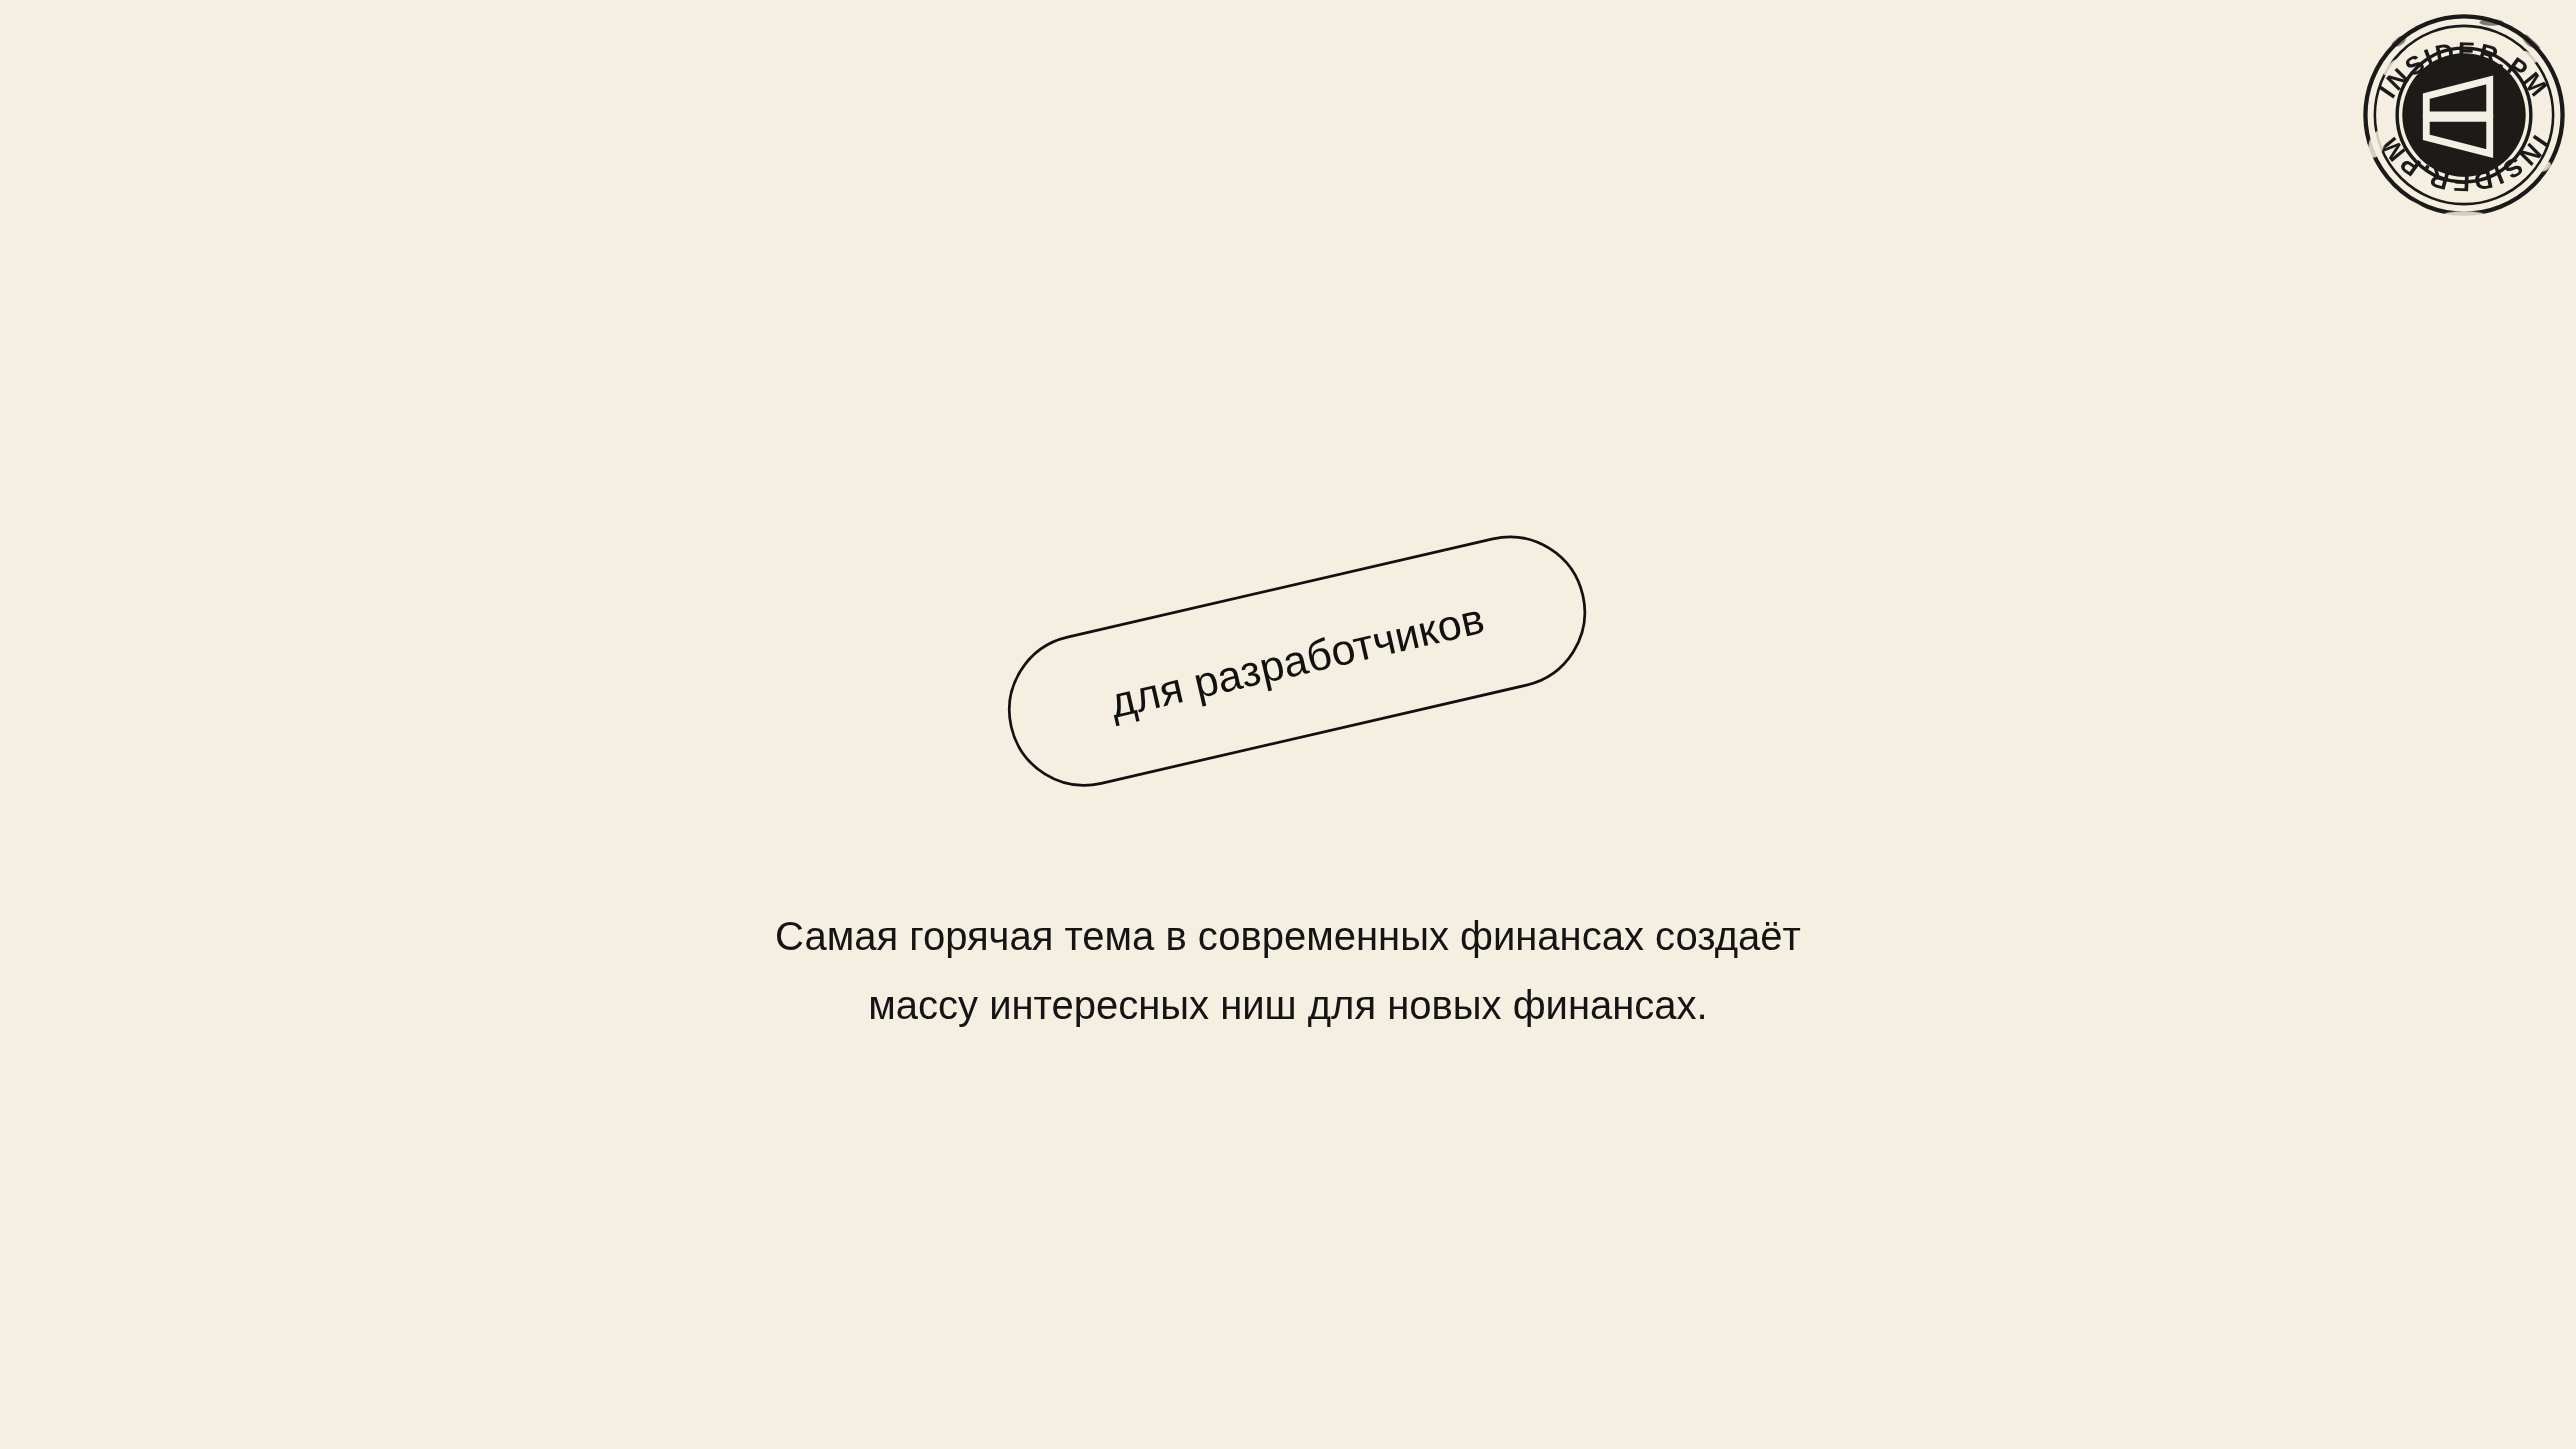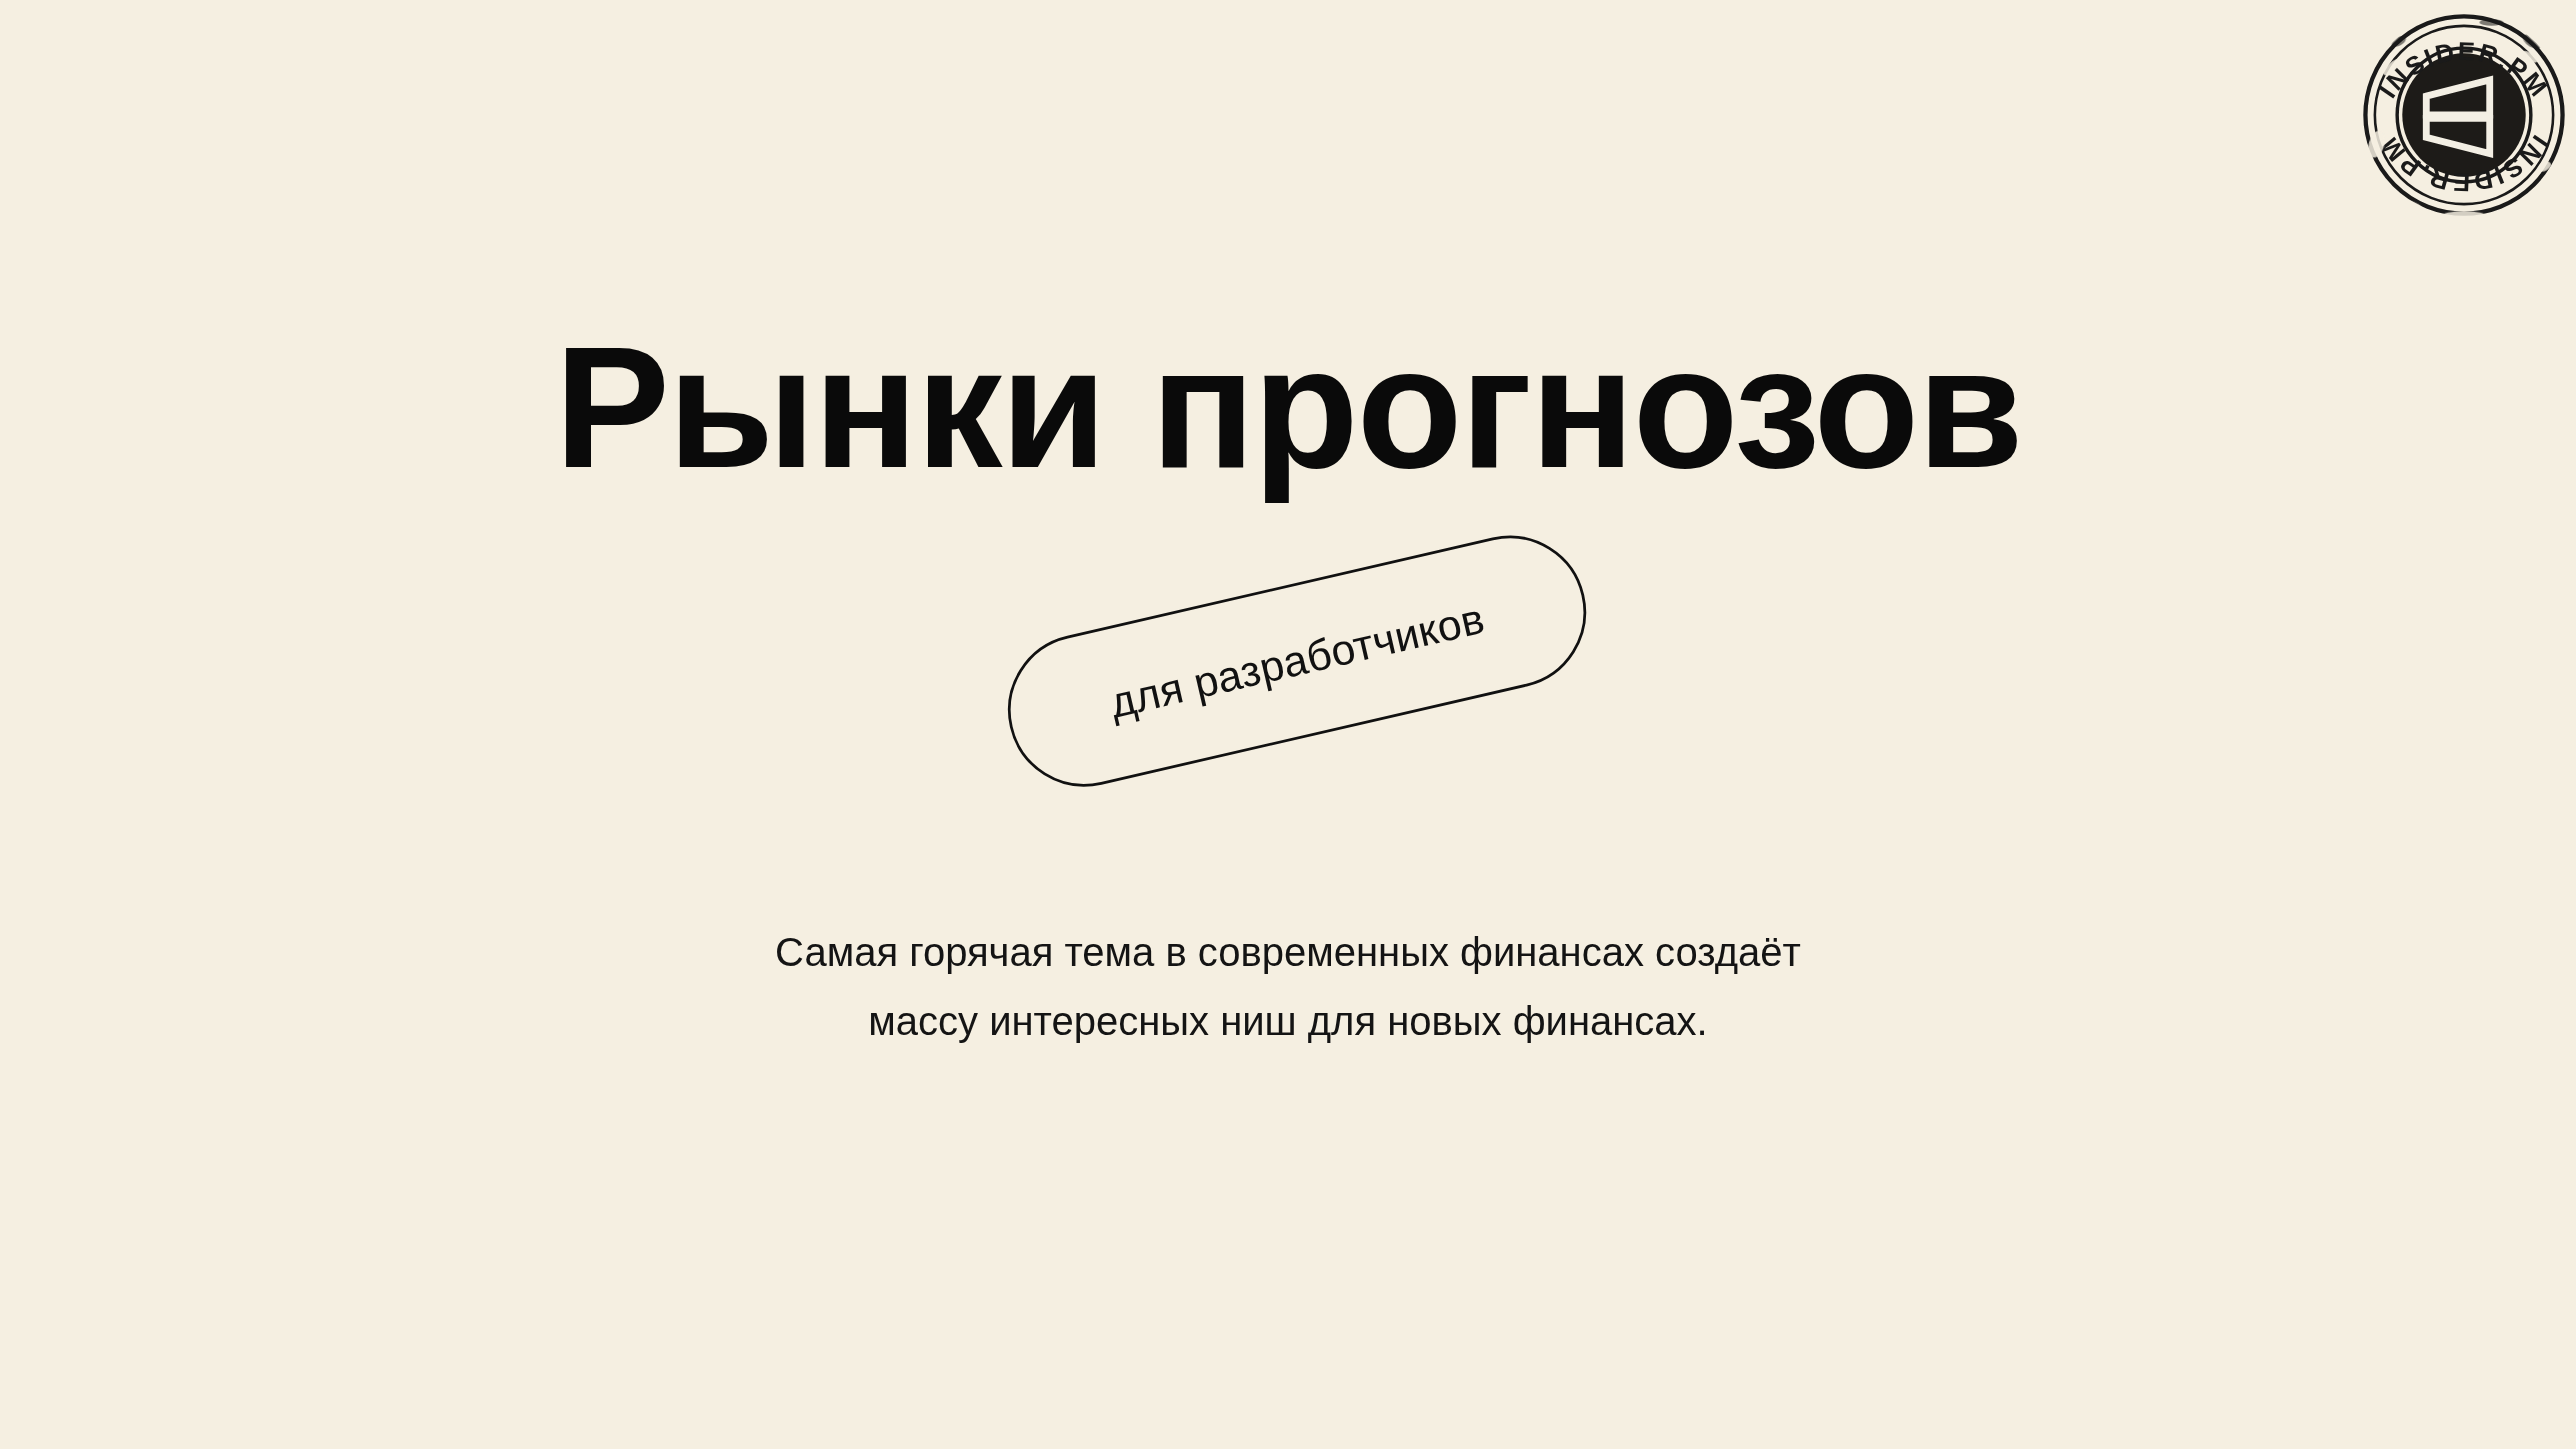--- a/index.html
+++ b/index.html
@@ -79,21 +79,21 @@
     position: absolute;
     left: 0;
     right: 0;
     top: 902px;
     text-align: center;
     font-size: 40px;
     line-height: 69px;
     font-weight: 400;
     color: #141414;
   }
-  .body-copy .para { margin: 16px; }
+  .body-copy .para { margin: 0; }
   .body-copy .spacer { height: 58px; }
   .body-copy .line { display: block; white-space: nowrap; }
 </style>
 </head>
 <body>
 
 <div class="slide">
 
   <div class="stamp">
     <svg viewBox="0 0 240 252" xmlns="http://www.w3.org/2000/svg" aria-hidden="true">
@@ -135,21 +135,20 @@
         </g>
         <g fill="#1a1a1a" opacity="0.55">
           <ellipse cx="200" cy="40" rx="12" ry="7" transform="rotate(30 200 40)"></ellipse>
           <ellipse cx="44" cy="40" rx="9" ry="5" transform="rotate(-30 44 40)"></ellipse>
           <ellipse cx="152" cy="18" rx="14" ry="4"></ellipse>
         </g>
       </g>
     </svg>
   </div>
 
-  <h1 class="headline">Рынки прогнозов</h1>
 
   <div class="pill-wrap">
     <svg viewBox="0 0 720 400" xmlns="http://www.w3.org/2000/svg">
       <g transform="rotate(-13 360 200)">
         <rect class="pill-outline" x="18" y="118" width="684" height="175" rx="87.5" ry="87.5"></rect>
         <text class="pill-text" x="360" y="222" text-anchor="middle">для разработчиков</text>
       </g>
     </svg>
   </div>
 

